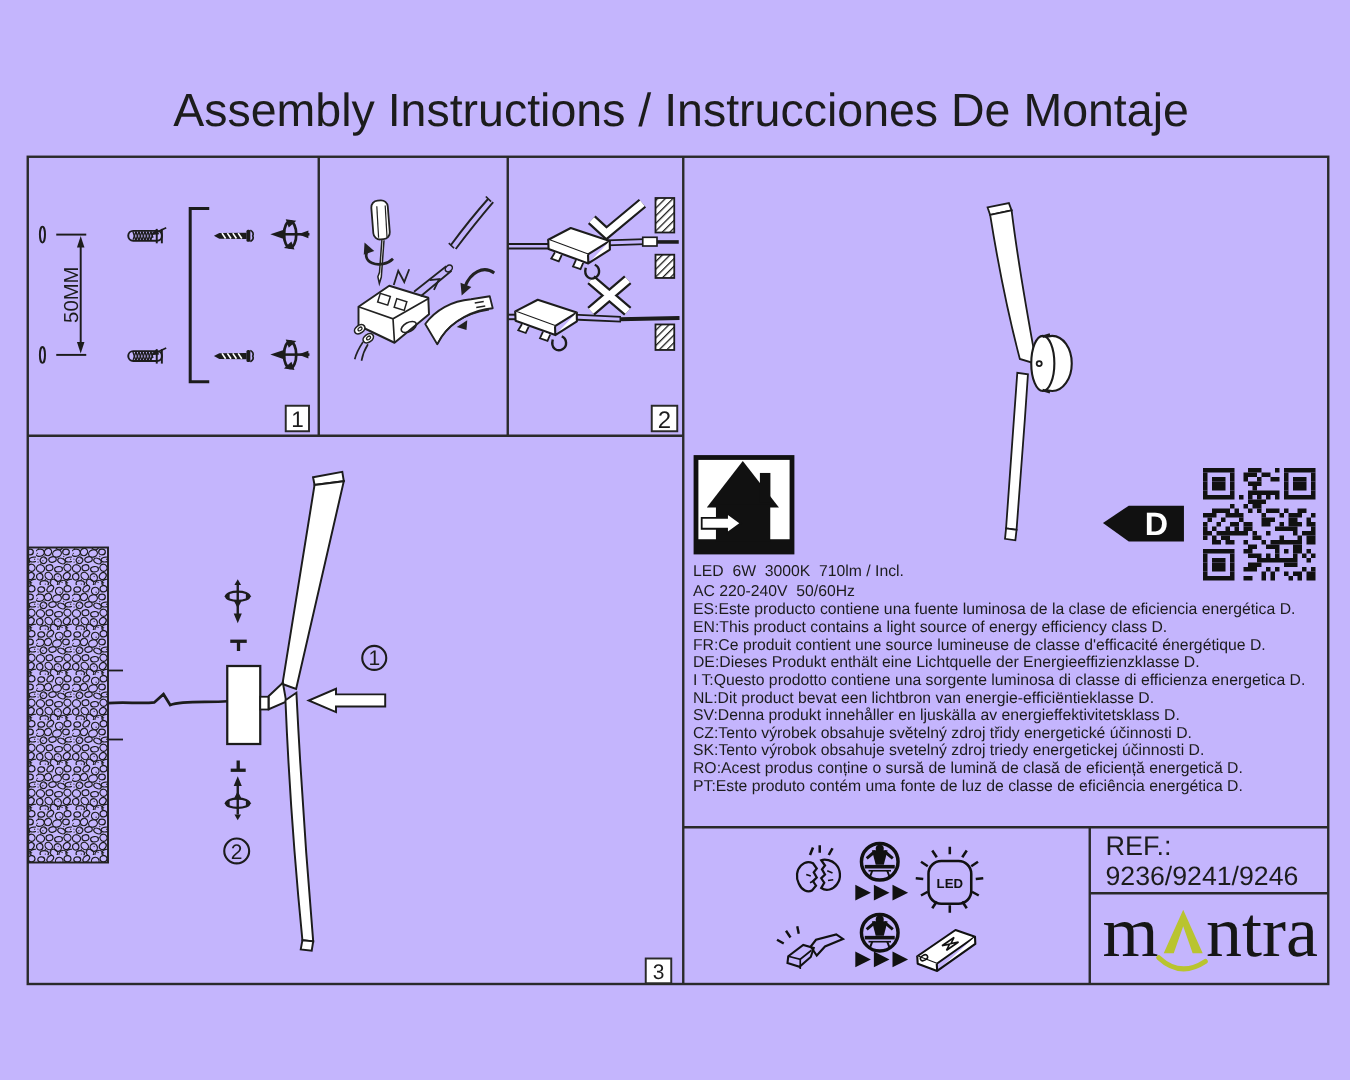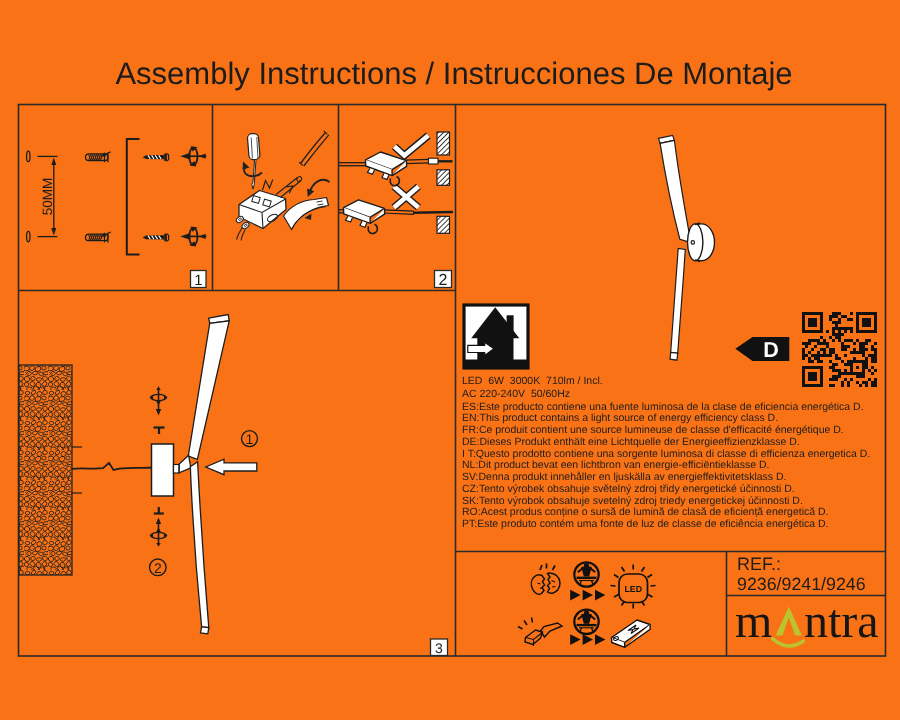--- a/index.html
+++ b/index.html
@@ -1,16 +1,16 @@
 <!DOCTYPE html>
 <html><head>
 <meta charset="utf-8">
 <style>
   html,body{margin:0;padding:0;background:#ffffff;}
-  #page{position:relative;width:900px;height:720px;background:#f97316;overflow:hidden;
+  #page{position:relative;width:900px;height:720px;background:#c4b5fd;overflow:hidden;
         font-family:"Liberation Sans",sans-serif;}
   svg{position:absolute;left:0;top:0;}
   svg text{text-rendering:geometricPrecision;}
   .t{font-family:"Liberation Sans",sans-serif;fill:#1c1c1c;}
 </style>
 </head>
 <body>
 <div id="page">
 <svg width="900" height="720" viewBox="0 0 900 720">
 <defs>

